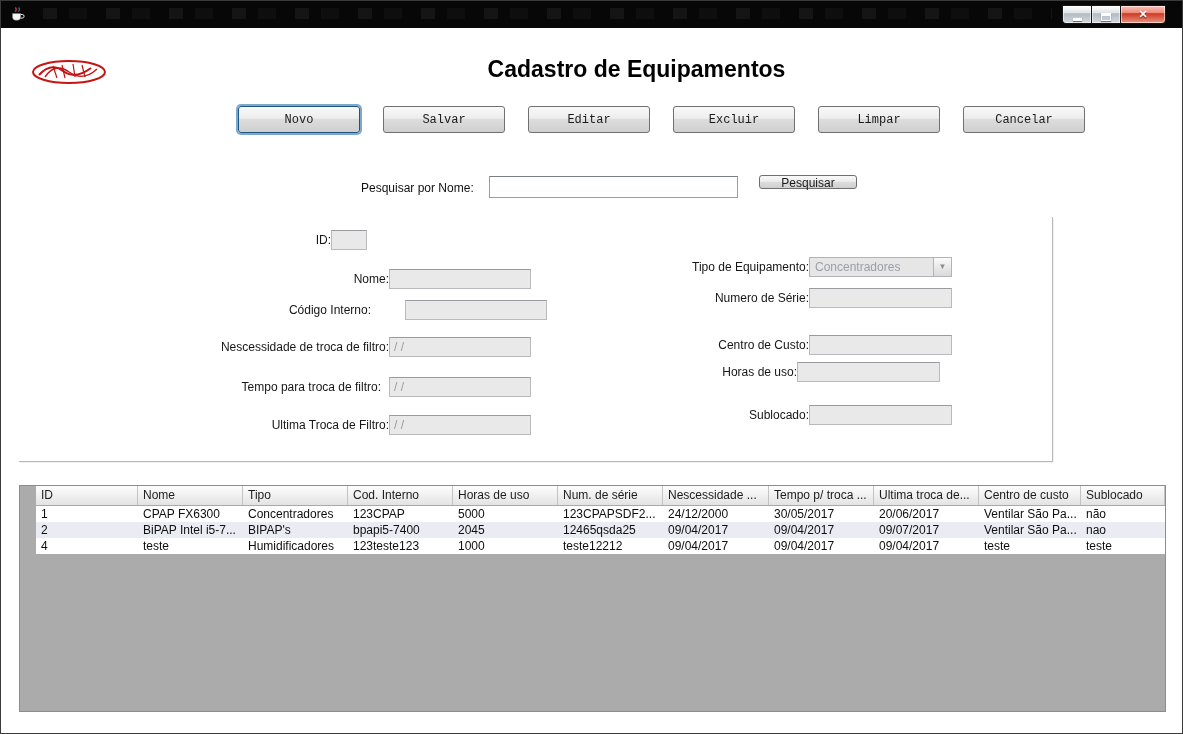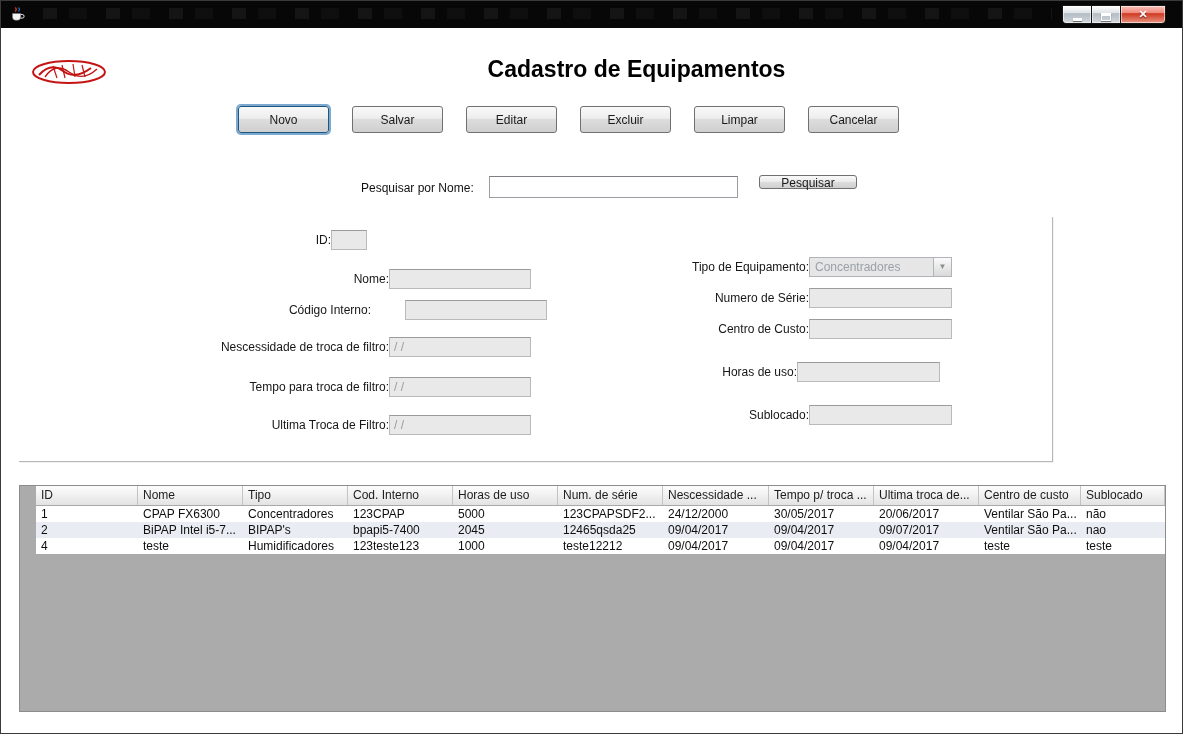--- a/index.html
+++ b/index.html
@@ -49,21 +49,21 @@
     font-size:23px; font-weight:bold; color:#000;
   }
 
   
   .toolbar { position:absolute; top:105px; left:237px; display:flex; gap:23px; }
   .btn {
     font-family:"Liberation Sans", sans-serif; font-size:12px; color:#1a1a1a;
     background:linear-gradient(#f9f9f9,#ededed 45%,#dddddd 50%,#cfcfcf);
     border:1px solid #707070; border-radius:3px; cursor:default;
   }
-  .tbtn { width:91px; height:27px; }
+  .tbtn { width:122px; height:27px;font-family:Liberation Mono, monospace; }
   .tbtn.focus { border:1px solid #1f567f; box-shadow:0 0 0 2px #7da9cf; }
 
   
   .search-label { position:absolute; top:180px; left:360px; font-size:12px; color:#111; }
   .search-input {
     position:absolute; top:175px; left:488px; width:249px; height:22px;
     border:1px solid #9a9da1; border-top-color:#7c7f83; background:#fff;
     font:12px "Liberation Sans", sans-serif; padding:0 4px;
   }
   .search-btn { position:absolute; top:174px; left:758px; width:98px; height:14px; }
@@ -78,27 +78,27 @@
   .flabel { flex:1; text-align:right; font-size:12px; color:#161616; white-space:nowrap; }
   .ffield {
     width:142px; height:20px; background:#e9e9e9;
     border:1px solid #b9babd; border-top-color:#9a9b9e;
     font:12px "Liberation Sans", sans-serif; color:#3a3a3a; padding:0 4px;
   }
   .lrow-0 { top:229px; left:18px; width:348px; }
   .lrow-1 { top:268px; left:18px; width:512px; }
   .lrow-2 { top:299px; left:34px; width:512px;gap:34px; }
   .lrow-3 { top:336px; left:18px; width:512px; }
-  .lrow-4 { top:376px; left:18px; width:512px; }
+  .lrow-4 { top:376px; left:18px; width:512px;gap:8px; }
   .lrow-5 { top:414px; left:18px; width:512px; }
   .lrow-0 .ffield { width:36px; }
   .lrow-3 .ffield, .lrow-4 .ffield, .lrow-5 .ffield { color:#9b9b9b; }
   .rrow-0 { top:256px; left:570px; width:381px; }
   .rrow-1 { top:287px; left:570px; width:381px; }
-  .rrow-2 { top:318px; left:570px; width:381px;align-items:center; }
+  .rrow-2 { top:334px; left:570px; width:381px;align-items:center; }
   .rrow-3 { top:361px; left:558px; width:381px; }
   .rrow-4 { top:404px; left:570px; width:381px; }
   .rrow-0 .combo, .rrow-1 .ffield, .rrow-2 .ffield, .rrow-3 .ffield, .rrow-4 .ffield { width:143px; }
 
   .combo {
     height:20px; background:#e6e6e6; border:1px solid #b0b3b8;
     display:flex; align-items:center; position:relative;
   }
   .combo-text { flex:1; font-size:12px; color:#9aa0a6; padding-left:5px;
                 white-space:nowrap; overflow:hidden; }

